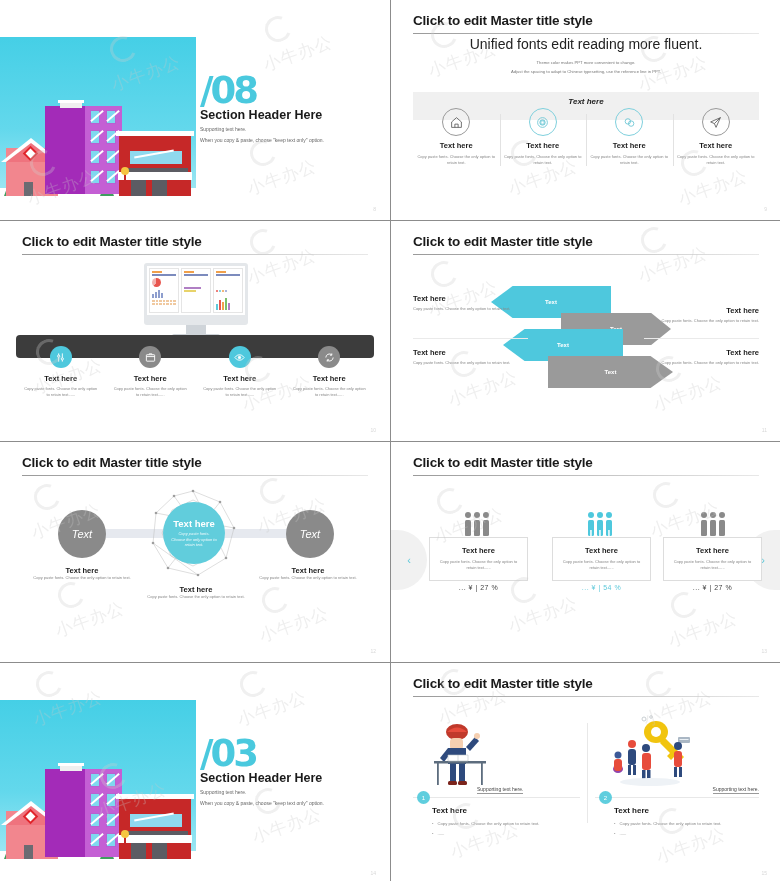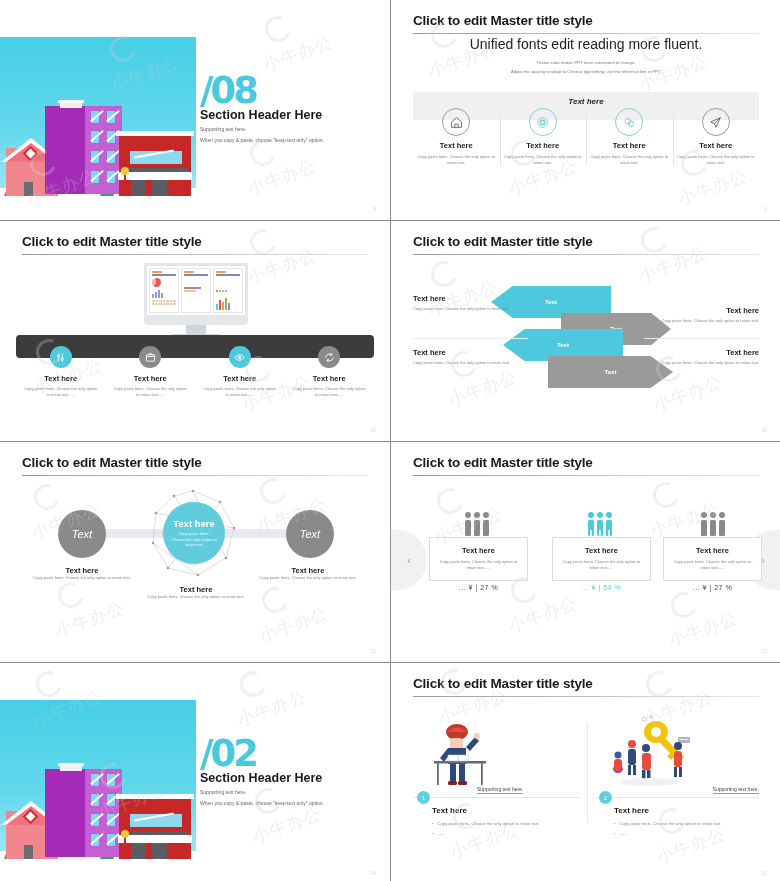--- a/index.html
+++ b/index.html
@@ -680,21 +680,21 @@
         <div class="win" style="left:106px;bottom:20px;"></div>
       <div class="shop"></div>
         <div class="shop-top"></div>
         <div class="shop-win"></div>
       <div class="shop-band"></div>
         <div class="shop-awn"></div>
       <div class="shop-door"></div>
         <div class="shop-door2"></div>
       <div class="lamp"></div>
     </div>
-    <div class="sec-num">/02</div>
+    <div class="sec-num">/03</div>
     <div class="sec-head">Section Header Here</div>
     <div class="sec-sub1">Supporting text here.</div>
     <div class="sec-sub2">When you copy &amp; paste, choose "keep text only" option.</div>
     <div class="pagenum">14</div>
     <div class="wm">
       <div class="wmc" style="left:36px;top:8px;"></div>
       <span style="left:32px;top:34px;">小牛办公</span>
       <div class="wmc" style="left:240px;top:8px;"></div>
       <span style="left:236px;top:34px;">小牛办公</span>
       <div class="wmc" style="left:100px;top:100px;"></div>

